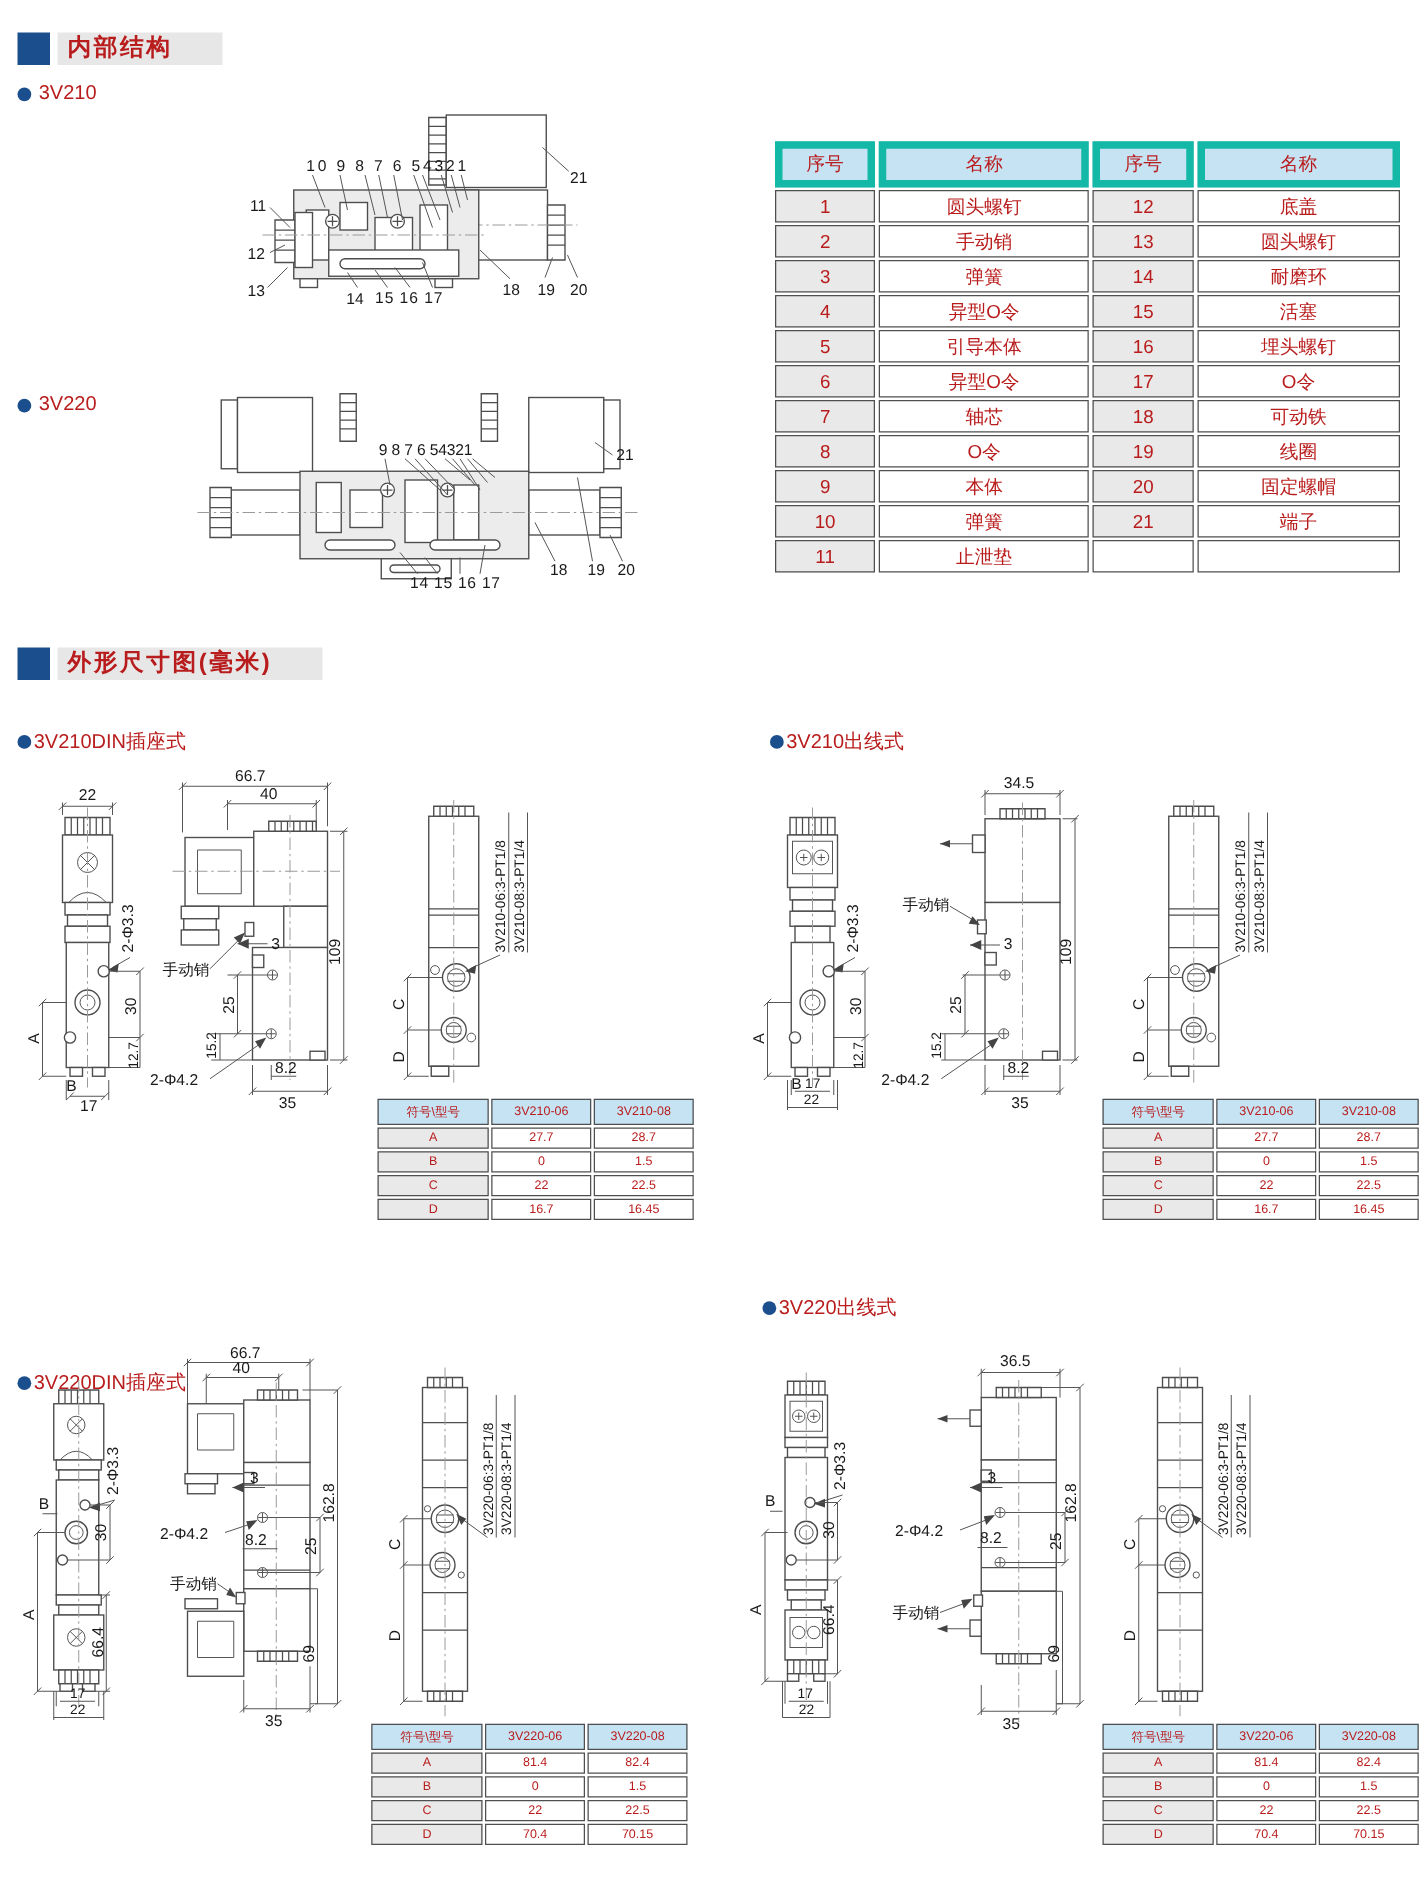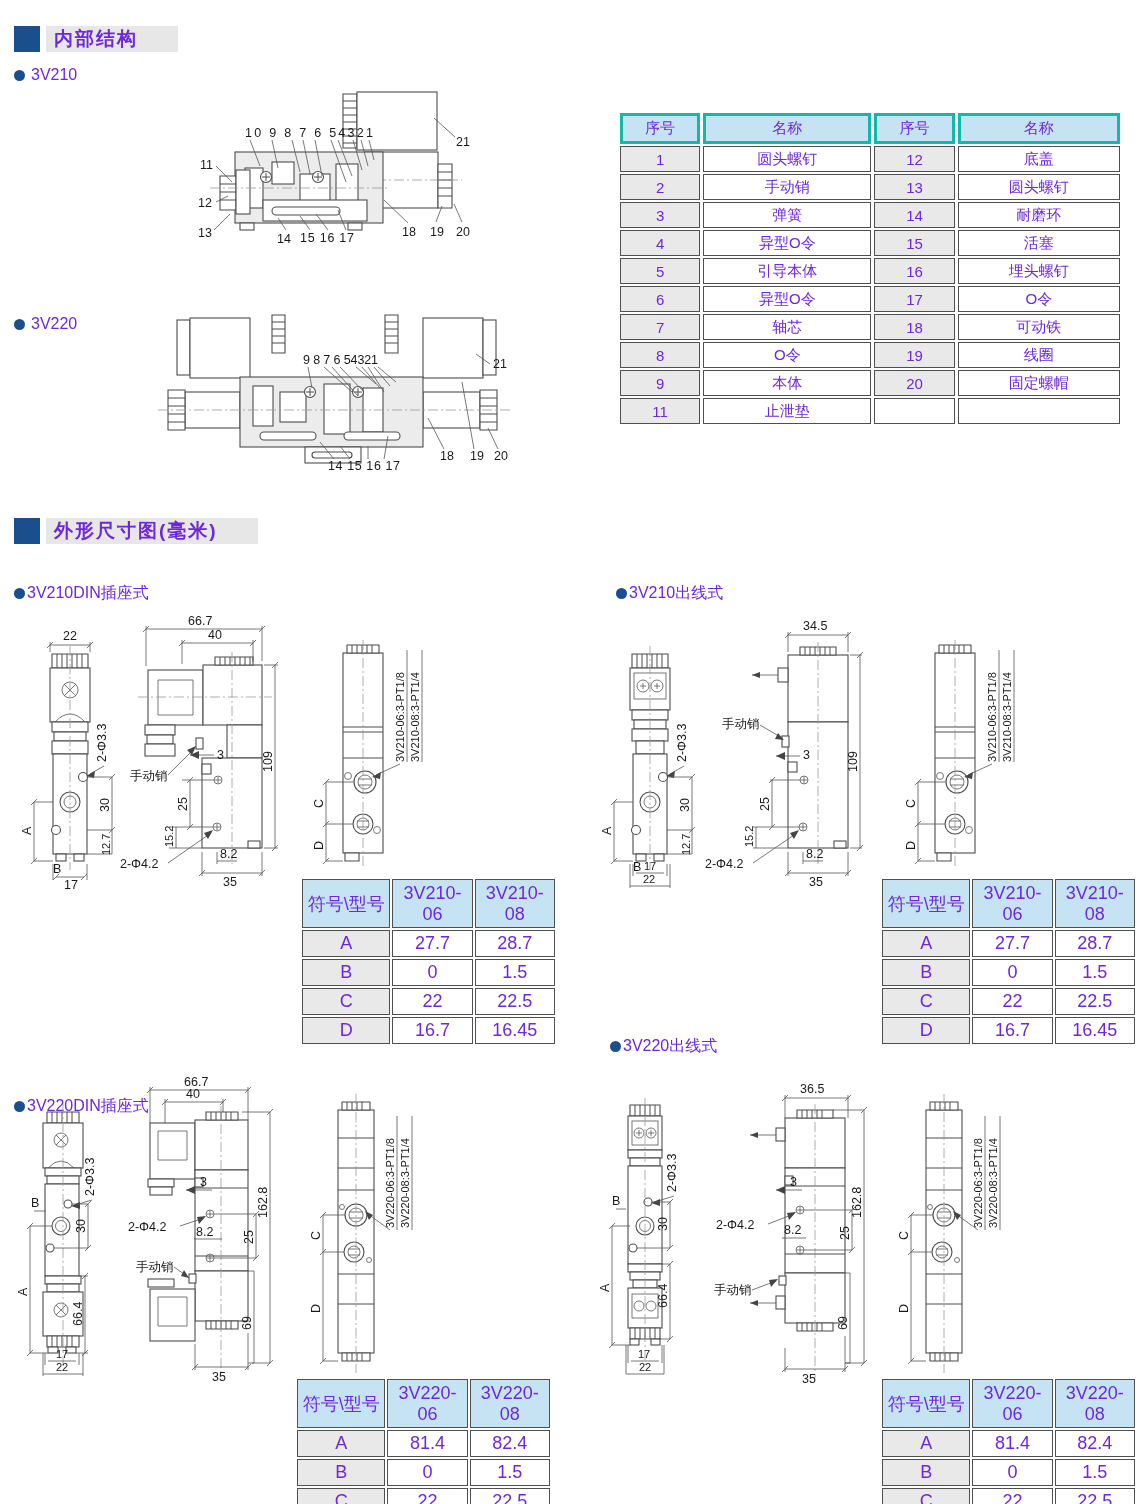--- a/index.html
+++ b/index.html
@@ -1,31 +1,31 @@
 <!DOCTYPE html>
 <html><head>
 <meta charset="utf-8">
 <style>
   html,body { margin:0; padding:0; background:#fff; }
   .page { position:relative; width:1140px; height:1504px; background:#fff;
-          font-family:"Liberation Sans","DejaVu Sans",sans-serif; color:#6d28d9; overflow:hidden; }
+          font-family:"Liberation Sans","DejaVu Sans",sans-serif; color:#b91c1c; overflow:hidden; }
   .sec-header { position:absolute; display:flex; align-items:stretch; }
   .sec-header .sq { width:26px; height:26px; background:#1b4e8c; margin-right:6px; }
   .sec-header .bar { background:#e7e7e7; font-size:19px; font-weight:bold; line-height:26px;
                      padding:0 40px 0 8px; letter-spacing:2px; }
   .bullet { position:absolute; display:flex; align-items:center; font-size:16px; }
   .bullet .dot { width:11px; height:11px; border-radius:50%; background:#1b4e8c; margin-right:6px; flex:0 0 auto; }
   .bullet.tight .dot { margin-right:2px; }
   table { position:absolute; border-collapse:separate; border-spacing:3px 2px; }
   .parts { left:617px; top:111px; width:506px; font-size:15px; }
-  .parts th { background:#c6e3f4; border:3px solid #14b8a6; font-weight:normal; padding:3px 4px; }
+  .parts th { background:#c6e3f4; border:6px solid #14b8a6; font-weight:normal; padding:3px 4px; }
   .parts td { border:1px solid #4f4f4f; text-align:center; padding:2.5px 4px; background:#fff; }
   .parts td:nth-child(1), .parts td:nth-child(3) { background:#e9e9e9; }
   .parts td:empty { background:#fff; }
-  .dimtable { width:257px; font-size:18px; border-spacing:2px 2px; }
+  .dimtable { width:257px; font-size:10px; border-spacing:2px 2px; }
   .dimtable th { background:#c6e3f4; border:1px solid #4f4f4f; font-weight:normal; padding:2.5px 2px; }
   .dimtable td { border:1px solid #4f4f4f; background:#fff; text-align:center; padding:2px; }
   .dimtable td:first-child { background:#e9e9e9; }
   svg { position:absolute; overflow:visible; }
   svg text { font-family:"Liberation Sans","DejaVu Sans",sans-serif; font-size:12.5px; fill:#1a1a1a; }
   svg text.sm { font-size:11px; }
   .ol { fill:#fff; stroke:#4d4d4d; stroke-width:1.1; }
   .gf { fill:#ececec; stroke:#4d4d4d; stroke-width:1.1; }
   .ln { stroke:#4d4d4d; stroke-width:1; fill:none; }
   .dm { stroke:#555; stroke-width:.8; fill:none; }
@@ -192,20 +192,26 @@
           <td>8</td>
           <td>O令</td>
           <td>19</td>
           <td>线圈</td>
         </tr>
         <tr>
           <td>9</td>
           <td>本体</td>
           <td>20</td>
           <td>固定螺帽</td>
+        </tr>
+        <tr>
+          <td>10</td>
+          <td>弹簧</td>
+          <td>21</td>
+          <td>端子</td>
         </tr>
         <tr>
           <td>11</td>
           <td>止泄垫</td>
           <td></td>
           <td></td>
         </tr>
       </tbody>
     </table>
 

